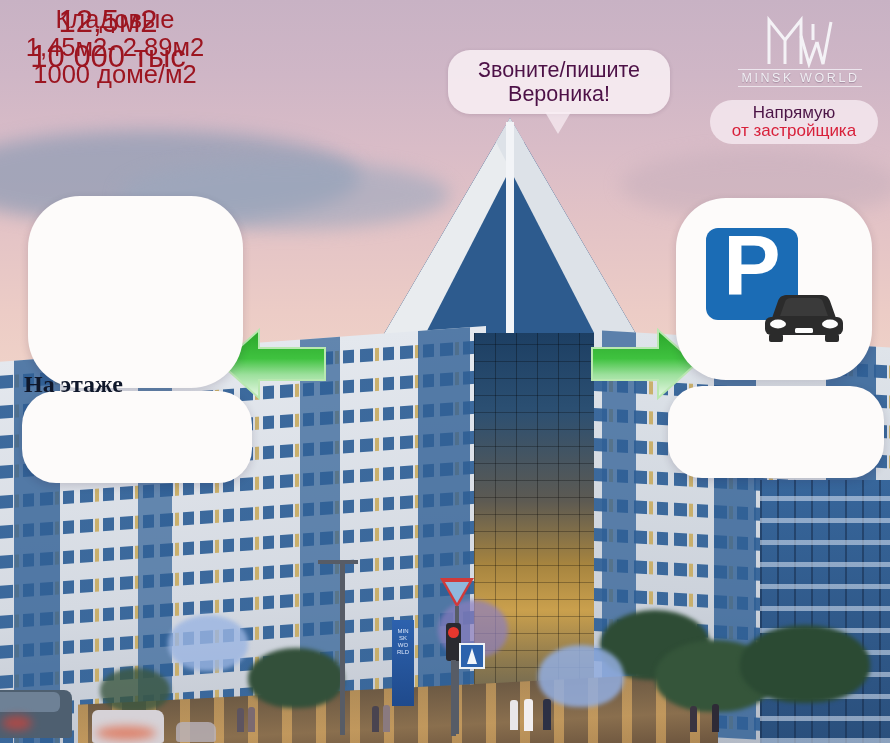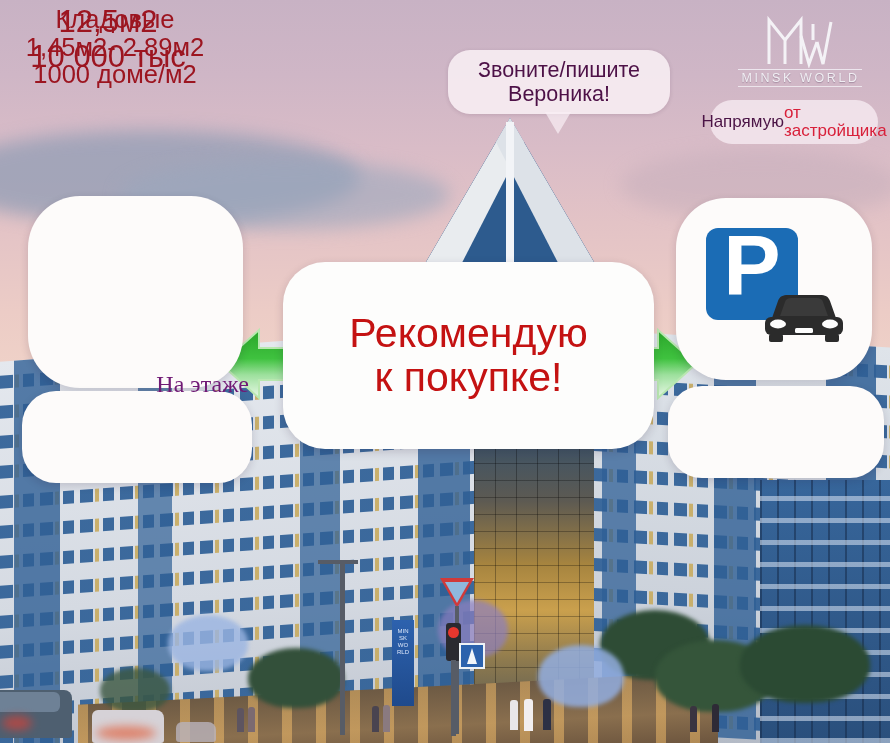--- a/index.html
+++ b/index.html
@@ -186,21 +186,21 @@
     color:#f0eef3; font-size:12.5px; letter-spacing:2.6px;
     border-top:1px solid rgba(245,243,248,.8);
     border-bottom:1px solid rgba(245,243,248,.75);
     padding:1px 2px 1px 3px; margin-top:1px;
     text-shadow: 0 1px 1px rgba(80,60,90,.35);
   }
   .badge-direct {
     position:absolute; left:710px; top:100px; width:168px; height:44px;
     background: rgba(246,235,241,.80);
     border-radius:22px;
-    display:flex; flex-direction:row; align-items:center; justify-content:center;
+    display:flex; flex-direction:column; align-items:center; justify-content:center;
     line-height:1.07;
   }
   .badge-l1 { color:#4b1446; font-size:17px; }
   .badge-l2 { color:#d8203a; font-size:17px; }
 
   
   .center-card {
     position:absolute; left:283px; top:262px; width:371px; height:187px;
     background:#fdfdfc; border-radius:42px;
     box-shadow: 0 3px 10px rgba(40,20,50,.18);
@@ -213,23 +213,23 @@
 
   
   .left-card {
     position:absolute; left:28px; top:196px; width:215px; height:192px;
     background:#fdfbfa; border-radius:52px;
     box-shadow: 0 3px 9px rgba(40,20,50,.16);
     overflow:hidden;
   }
   .left-caption {
     position:absolute; left:24px; top:371px; width:225px;
-    text-align:right; z-index:6;
+    text-align:left; z-index:6;
     font-family:"Liberation Serif", serif;
-    font-weight:normal; font-size:24px; color:#701a75;
+    font-weight:bold; font-size:24px; color:#0f172a;
   }
   .left-sub {
     position:absolute; left:22px; top:391px; width:230px; height:92px;
     background:#fdfbfa; border-radius:34px;
     box-shadow: 0 3px 9px rgba(40,20,50,.16);
   }
   .left-sub-txt {
     position:absolute; left:0; top:6px; width:230px;
     text-align:center; color:#9c1520; font-size:25.5px; line-height:1.08;
     white-space:pre-line;
@@ -466,24 +466,20 @@
   <div class="left-card">
     
   </div>
 
   <div class="left-caption">На этаже</div>
   <div class="left-sub"></div>
   <div class="left-sub-txt">Кладовые
 1,45м2- 2.89м2
 1000 доме/м2</div>
 
-  <div class="center-card">
-    <div class="center-txt">Рекомендую
-к покупке!</div>
-  </div>
 
   <div class="right-card"></div>
 
   <div class="park-sq">
     <div class="park-p">P</div>
   </div>
 
   <svg class="car-icon" viewBox="0 0 88 54">
     <path d="M12 28 L18 11 C19.5 6.5 23 5 28 5 L60 5 C65 5 68.5 6.5 70 11 L76 28 Z" fill="#2b2b2b"></path>
     <rect x="5" y="27" width="78" height="18" rx="6" fill="#2b2b2b"></rect>

